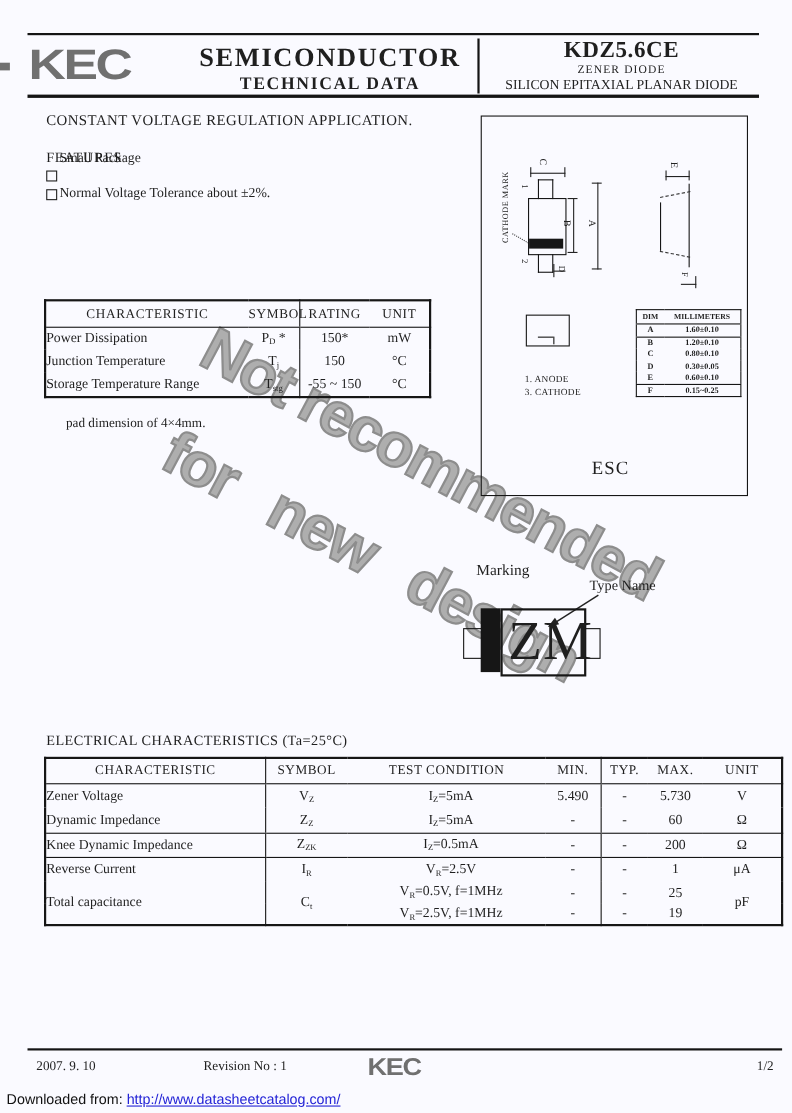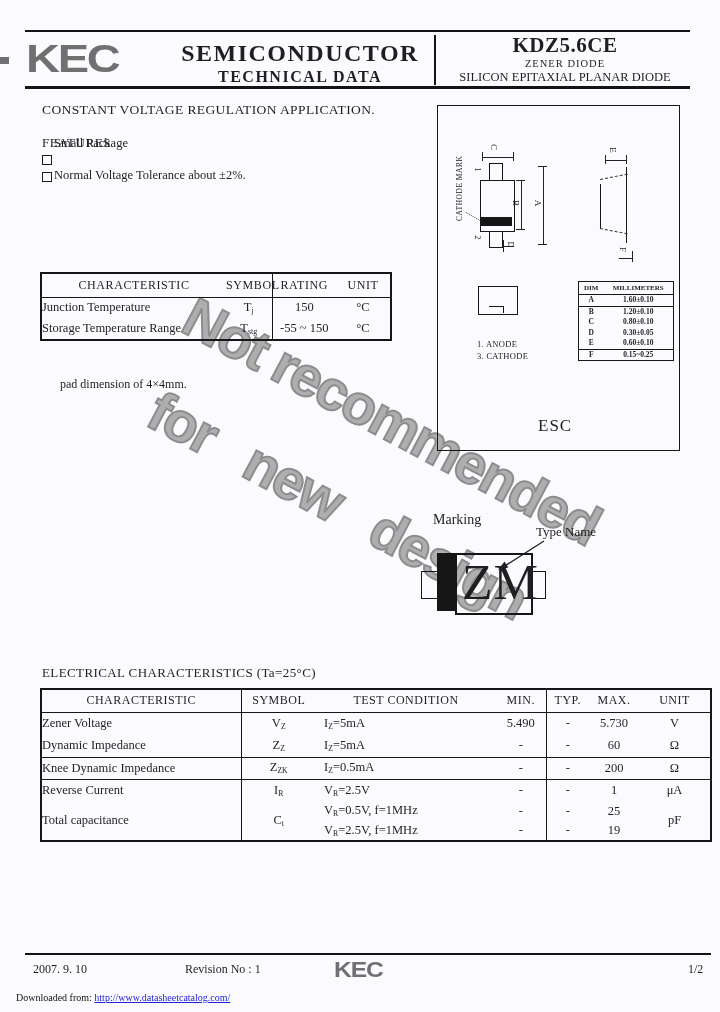--- a/index.html
+++ b/index.html
@@ -104,29 +104,29 @@
   #mk-code{left:462px;top:553px;width:64px;height:58px;line-height:58px;font-size:50px;letter-spacing:1px;}
 
   
   #ec-title{left:42px;top:665px;font-size:13px;letter-spacing:0.4px;}
   #ec-table{left:40px;top:688px;border-collapse:collapse;table-layout:fixed;width:670px;font-size:12.5px;border:2px solid #161616;}
   #ec-table td{padding:0;}
   #ec-table tr.hdr td{border-bottom:1.2px solid #161616;font-size:12px;letter-spacing:0.5px;}
   #ec-table td.v1{border-left:1.2px solid #161616;}
   #ec-table td.v2{border-left:1.2px solid #161616;}
   #ec-table tr.bb td{border-bottom:1.5px solid #161616;}
-  #ec-table td.tc{text-align:left;padding-left:8px;margin-top:28px;}
+  #ec-table td.tc{text-align:center;padding-left:8px;margin-top:28px;}
 
   
   #footer-rule{left:25px;top:953px;width:686px;height:0;border-top:2.5px solid #141414;}
   #footer-date{left:33px;top:962px;font-size:12px;}
   #footer-rev{left:185px;top:962px;font-size:12px;}
   #footer-logo{left:334px;top:957px;font-family:"Liberation Sans",sans-serif;font-size:22px;font-weight:800;letter-spacing:-1px;color:#707070;transform:scaleX(1.12);transform-origin:left top;}
   #footer-page{left:688px;top:962px;font-size:12px;}
-  #download-line{left:16px;top:992px;font-family:Liberation Serif, serif;font-size:10px;color:#111;}
+  #download-line{left:6px;top:992px;font-family:Liberation Sans, sans-serif;font-size:13px;color:#111;}
   #download-line a{color:#2323d6;text-decoration:underline;}
 </style>
 </head>
 <body>
 
 <div class="page">
 
   <div class="abs wm" id="wm-line1">Not recommended</div>
   <div class="abs wm" id="wm-line2">for new design</div>
 
@@ -154,20 +154,26 @@
         <col style="width:46px">
         <col style="width:64px">
         <col style="width:55px">
       </colgroup>
     <tbody>
       <tr class="hdr" style="height:24px">
         <td class="c">CHARACTERISTIC</td>
         <td class="c">SYMBOL</td>
         <td class="c v">RATING</td>
         <td class="c">UNIT</td>
+      </tr>
+      <tr style="height:21px">
+        <td class="l">Power Dissipation</td>
+        <td class="c"><span>P</span><sub>D</sub><span> *</span></td>
+        <td class="c v">150*</td>
+        <td class="c">mW</td>
       </tr>
       <tr style="height:21px">
         <td class="l">Junction Temperature</td>
         <td class="c"><span>T</span><sub>j</sub><span></span></td>
         <td class="c v">150</td>
         <td class="c">°C</td>
       </tr>
       <tr style="height:22px">
         <td class="l">Storage Temperature Range</td>
         <td class="c"><span>T</span><sub style="font-size:8px">stg</sub><span></span></td>

